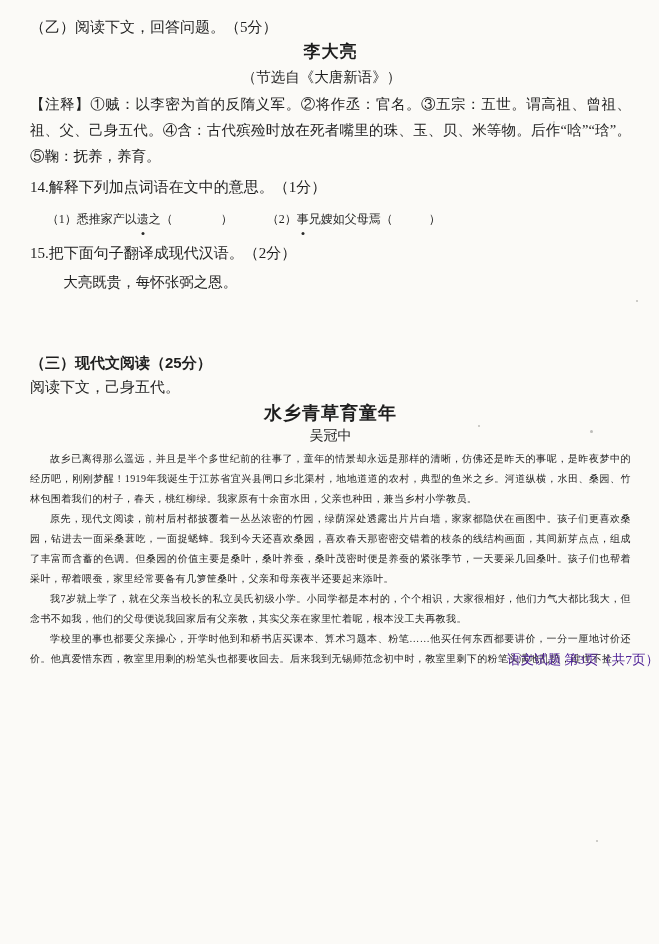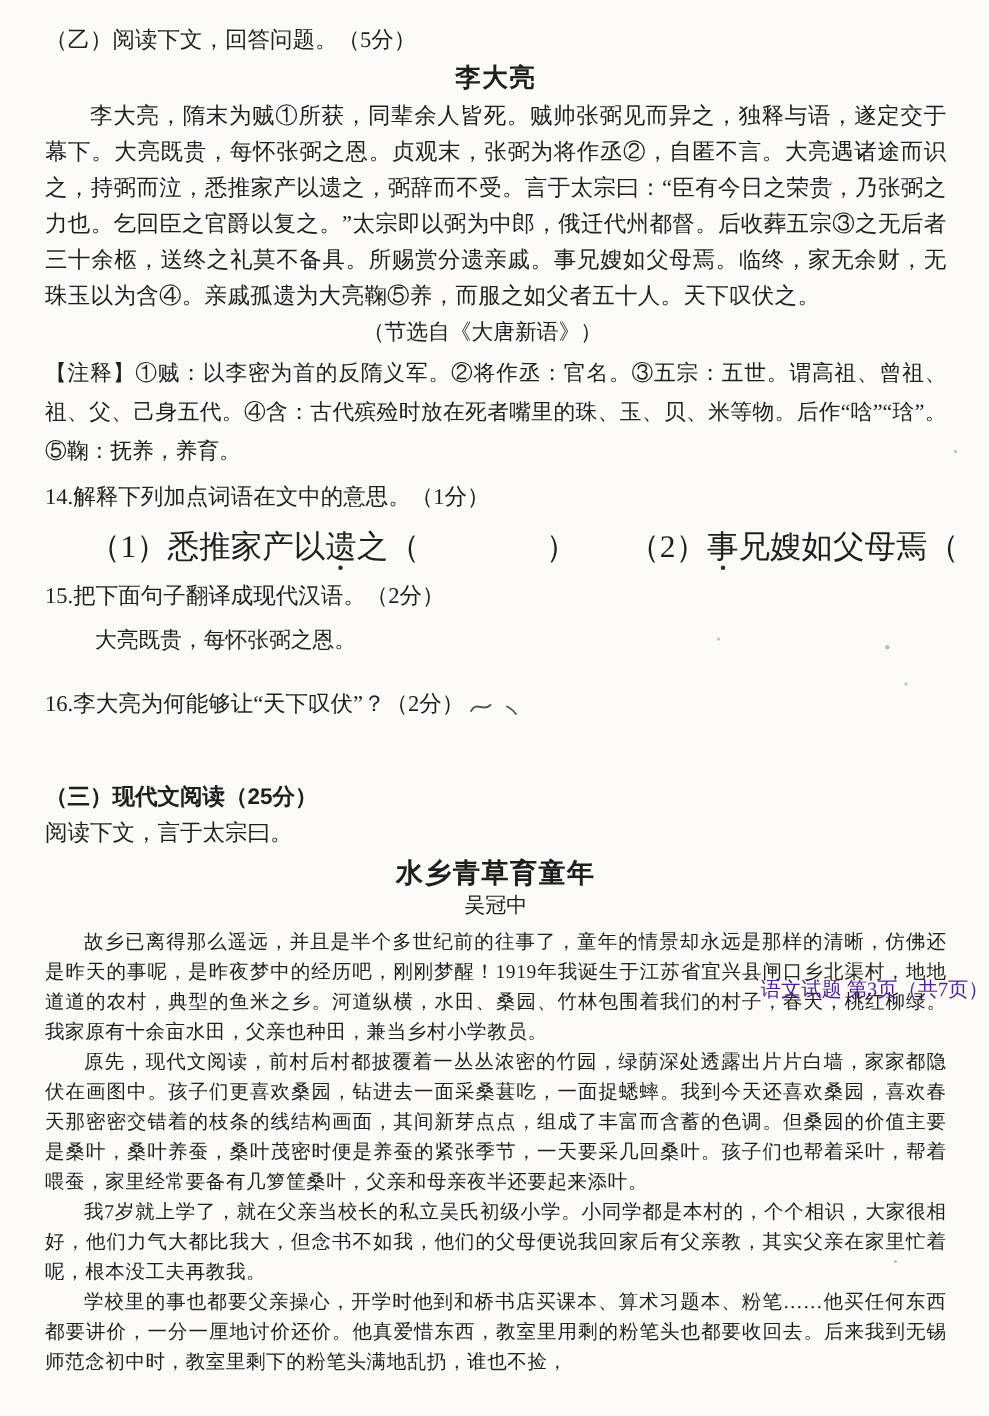--- a/index.html
+++ b/index.html
@@ -30,21 +30,21 @@
   .source-line{
     font-size:14.5px;line-height:22px;text-align:center;
     margin:1px 18px 3px 0;
   }
   .notes{
     font-size:14.5px;line-height:26px;text-align:justify;
     margin:3px 0 6px 0;
   }
   .q-stem{font-size:15px;line-height:24px;margin:2px 0 8px 0;}
   .q14-items{
-    display:flex;gap:34px;font-size:21px;line-height:24px;
+    display:flex;gap:34px;font-size:12px;line-height:24px;
     padding-left:1.4em;margin:0 0 10px 0;white-space:nowrap;
   }
   .dotchar{position:relative;display:inline-block;}
   .dotchar::after{
     content:"";position:absolute;left:50%;bottom:-4px;
     width:3px;height:3px;border-radius:50%;background:#2a2a2a;
     transform:translateX(-50%);
   }
   .q15-sentence{
     font-size:14.5px;line-height:22px;padding-left:2.3em;
@@ -59,21 +59,21 @@
     font-size:15px;font-weight:bold;line-height:24px;margin:0;
   }
   .instruction{font-size:15px;line-height:24px;margin:0 0 2px 0;}
   .essay-title{
     font-family:"Liberation Sans","DejaVu Sans",sans-serif;
     font-size:18px;font-weight:bold;text-align:center;
     margin:3px 0 2px 0;line-height:22px;letter-spacing:1px;
   }
   .essay-author{font-size:14px;text-align:center;line-height:20px;margin:0 0 3px 0;}
   .modern-para{
-    font-size:13px;line-height:20px;text-align:justify;
+    font-size:10px;line-height:20px;text-align:justify;
     text-indent:2em;margin:0;letter-spacing:0.4px;
   }
   
   .page-footer{
     position:absolute;left:0;bottom:16px;width:100%;
     text-align:right;font-size:13.5px;color:#4c1d95;
   }
   
   .speck{position:absolute;border-radius:50%;background:#8a8a86;opacity:.55;}
 </style>
@@ -86,50 +86,45 @@
   <div class="speck" style="left:478px;top:425px;width:2px;height:2px;"></div>
   <div class="speck" style="left:603px;top:455px;width:2px;height:2px;"></div>
   <div class="speck" style="left:553px;top:121px;width:2px;height:2px;"></div>
   <div class="speck" style="left:636px;top:300px;width:2px;height:2px;"></div>
   <div class="speck" style="left:596px;top:840px;width:2px;height:2px;"></div>
 
   <p class="q-header">（乙）阅读下文，回答问题。（5分）</p>
 
   <h3 class="passage-title">李大亮</h3>
 
-  <p class="classical">李大亮，隋末为贼①所获，同辈余人皆死。贼帅张弼见而异之，独释与语，遂定交于幕下。大亮既贵，每怀张弼之恩。贞观末，张弼为将作丞②，自匿不言。大亮遇诸途而识之，持弼而泣，悉推家产以遗之，弼辞而不受。言于太宗曰：“臣有今日之荣贵，乃张弼之力也。乞回臣之官爵以复之。”太宗即以弼为中郎，俄迁代州都督。后收葬五宗③之无后者三十余柩，送终之礼莫不备具。所赐赏分遗亲戚。事兄嫂如父母焉。临终，家无余财，无珠玉以为含④。亲戚孤遗为大亮鞠⑤养，而服之如父者五十人。天下叹伏之。</p>
 
   <p class="source-line">（节选自《大唐新语》）</p>
 
   <p class="notes">【注释】①贼：以李密为首的反隋义军。②将作丞：官名。③五宗：五世。谓高祖、曾祖、祖、父、己身五代。④含：古代殡殓时放在死者嘴里的珠、玉、贝、米等物。后作“唅”“琀”。⑤鞠：抚养，养育。</p>
 
   <p class="q-stem">14.解释下列加点词语在文中的意思。（1分）</p>
 
   <div class="q14-items">
     <span>
       <span>（1）</span><span>悉推家产以</span><span class="dotchar">遗</span><span>之</span><span>（　　　　）</span>
     </span>
     <span>
       <span>（2）</span><span></span><span class="dotchar">事</span><span>兄嫂如父母焉</span><span>（　　　）</span>
     </span>
   </div>
 
   <p class="q-stem" style="margin-bottom:6px;">15.把下面句子翻译成现代汉语。（2分）</p>
 
   <p class="q15-sentence">大亮既贵，每怀张弼之恩。</p>
 
-  <p class="q-stem q16-line"><span>16.李大亮为何能够让“天下叹伏”？（2分）</span><svg class="pen-squiggle" width="34" height="14" viewBox="0 0 34 14">
-        <path d="M2 10 C6 3 10 11 15 6" stroke="#555" stroke-width="1.3" fill="none" stroke-linecap="round"></path>
-        <path d="M26 7 q4 2 6 5" stroke="#555" stroke-width="1.2" fill="none" stroke-linecap="round"></path>
-      </svg></p>
 
   <div class="answer-space"></div>
 
   <p class="section-header">（三）现代文阅读（25分）</p>
-  <p class="instruction">阅读下文，言于太宗曰。</p>
+  <p class="instruction">阅读下文，己身五代。</p>
 
   <h3 class="essay-title">水乡青草育童年</h3>
   <p class="essay-author">吴冠中</p>
 
   <p class="modern-para">故乡已离得那么遥远，并且是半个多世纪前的往事了，童年的情景却永远是那样的清晰，仿佛还是昨天的事呢，是昨夜梦中的经历吧，刚刚梦醒！1919年我诞生于江苏省宜兴县闸口乡北渠村，地地道道的农村，典型的鱼米之乡。河道纵横，水田、桑园、竹林包围着我们的村子，春天，桃红柳绿。我家原有十余亩水田，父亲也种田，兼当乡村小学教员。</p>
   <p class="modern-para">原先，现代文阅读，前村后村都披覆着一丛丛浓密的竹园，绿荫深处透露出片片白墙，家家都隐伏在画图中。孩子们更喜欢桑园，钻进去一面采桑葚吃，一面捉蟋蟀。我到今天还喜欢桑园，喜欢春天那密密交错着的枝条的线结构画面，其间新芽点点，组成了丰富而含蓄的色调。但桑园的价值主要是桑叶，桑叶养蚕，桑叶茂密时便是养蚕的紧张季节，一天要采几回桑叶。孩子们也帮着采叶，帮着喂蚕，家里经常要备有几箩筐桑叶，父亲和母亲夜半还要起来添叶。</p>
   <p class="modern-para">我7岁就上学了，就在父亲当校长的私立吴氏初级小学。小同学都是本村的，个个相识，大家很相好，他们力气大都比我大，但念书不如我，他们的父母便说我回家后有父亲教，其实父亲在家里忙着呢，根本没工夫再教我。</p>
   <p class="modern-para">学校里的事也都要父亲操心，开学时他到和桥书店买课本、算术习题本、粉笔……他买任何东西都要讲价，一分一厘地讨价还价。他真爱惜东西，教室里用剩的粉笔头也都要收回去。后来我到无锡师范念初中时，教室里剩下的粉笔头满地乱扔，谁也不捡，</p>
 
   <div class="page-footer">语文试题 第3页（共7页）</div>

